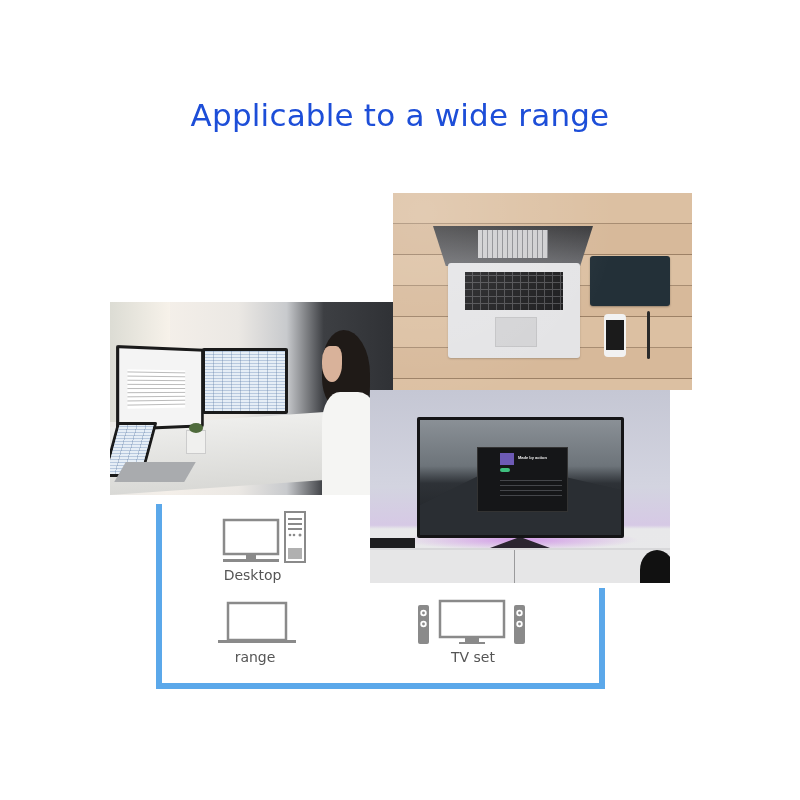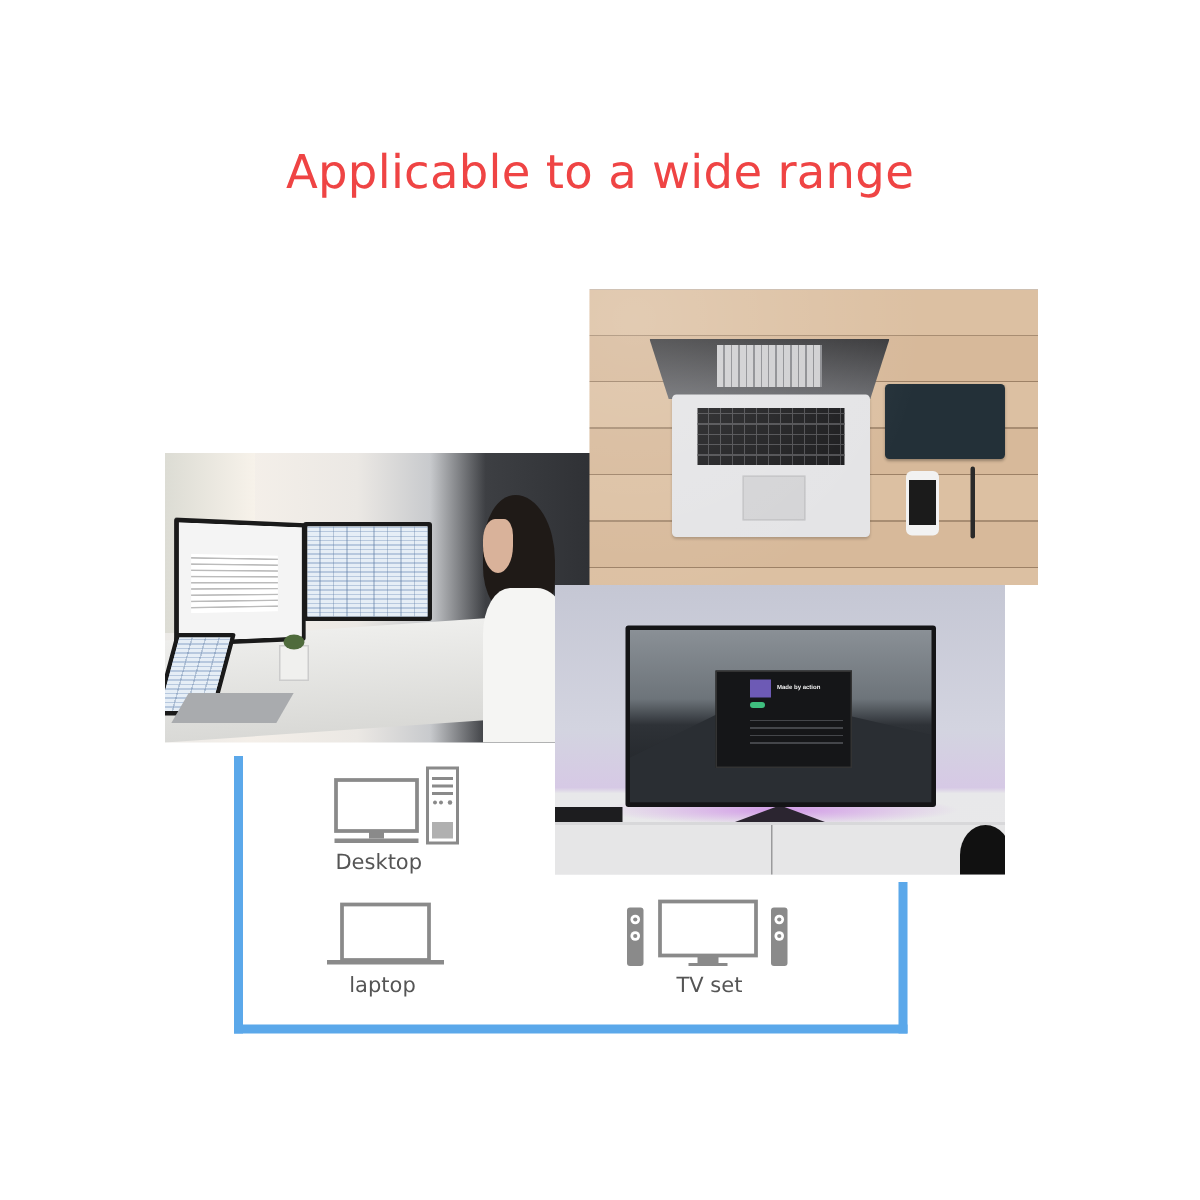--- a/index.html
+++ b/index.html
@@ -2,21 +2,21 @@
 <html><head>
 <meta charset="utf-8">
 <style>
   html, body { margin: 0; padding: 0; }
   body {
     width: 800px; height: 800px; background: #ffffff; position: relative; overflow: hidden;
     font-family: "Liberation Sans", "DejaVu Sans", sans-serif;
   }
   .title {
     position: absolute; left: 0; top: 97px; width: 800px; text-align: center;
-    font-size: 31px; color: #ef4444; letter-spacing: 0.2px;
+    font-size: 31px; color: #1d4ed8; letter-spacing: 0.2px;
     font-family: "DejaVu Sans", sans-serif; font-weight: normal;
   }
   .photo { position: absolute; overflow: hidden; }
 
   
   #photo-office { left: 110px; top: 302px; width: 285px; height: 193px;
     background: linear-gradient(90deg, #eceae7 0%, #f4efe9 20%, #ebe8e4 45%, #c8cacd 62%, #3d3f43 75%, #2f3135 100%); }
   #photo-office .window { position:absolute; left:0; top:0; width:60px; height:120px; background: linear-gradient(90deg,#dcdcd4,#f7f2ea); }
   #photo-office .desk { position:absolute; left:0; top:125px; width:285px; height:68px; background: linear-gradient(180deg,#eeeeec,#d9d9d6); transform: skewY(-4deg); transform-origin:left; }
   .monitor { position:absolute; background:#1a1a1a; border-radius:2px; }
@@ -158,21 +158,21 @@
     <rect x="73" y="38" width="14" height="11" fill="#b0b0b0"></rect>
   </svg>
   <div class="device-label">Desktop</div>
 </div>
 
 <div class="device" id="dev-laptop">
   <svg width="90" height="48" viewBox="0 0 90 48" style="position:absolute;left:0;top:0">
     <rect x="18" y="5" width="58" height="37" fill="none" stroke="#8a8a8a" stroke-width="2.5"></rect>
     <rect x="8" y="42" width="78" height="3" fill="#8a8a8a"></rect>
   </svg>
-  <div class="device-label">laptop</div>
+  <div class="device-label">range</div>
 </div>
 
 <div class="device" id="dev-tv">
   <svg width="120" height="50" viewBox="0 0 120 50" style="position:absolute;left:0;top:0">
     <rect x="5" y="8" width="11" height="39" rx="2" fill="#8a8a8a"></rect>
     <circle cx="10.5" cy="16" r="3.2" fill="#fff"></circle>
       <circle cx="10.5" cy="16" r="1.4" fill="#8a8a8a"></circle>
     <circle cx="10.5" cy="27" r="3.2" fill="#fff"></circle>
       <circle cx="10.5" cy="27" r="1.4" fill="#8a8a8a"></circle>
     <rect x="27" y="4" width="64" height="36" fill="none" stroke="#8a8a8a" stroke-width="2.5"></rect>

